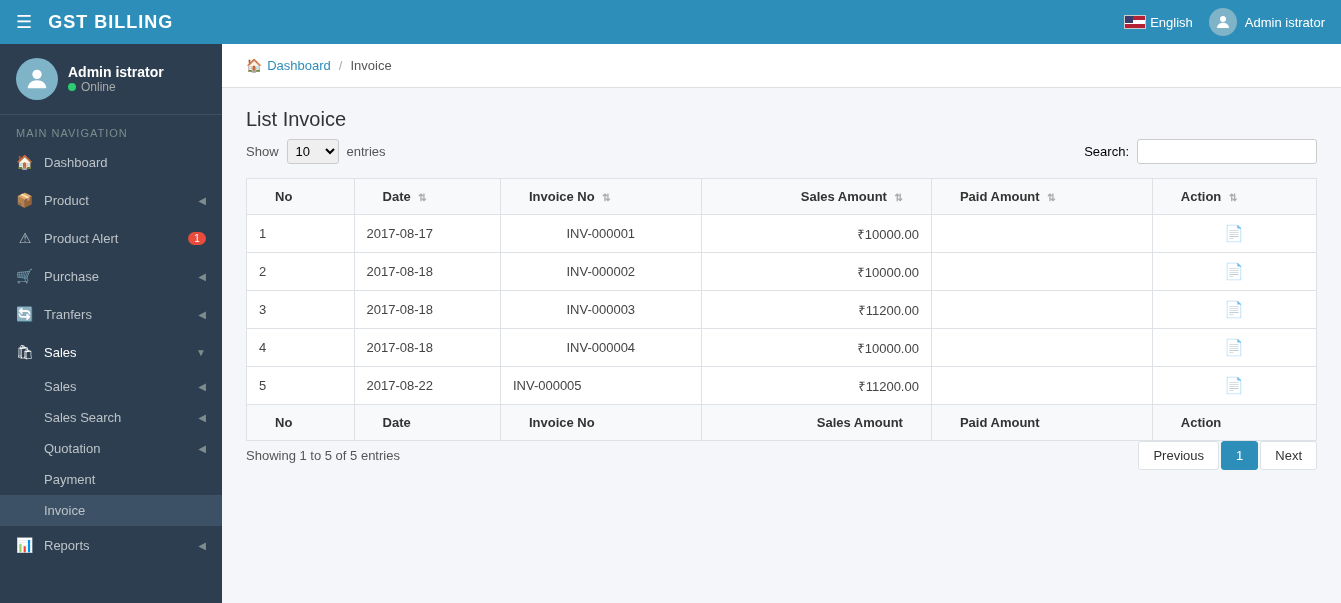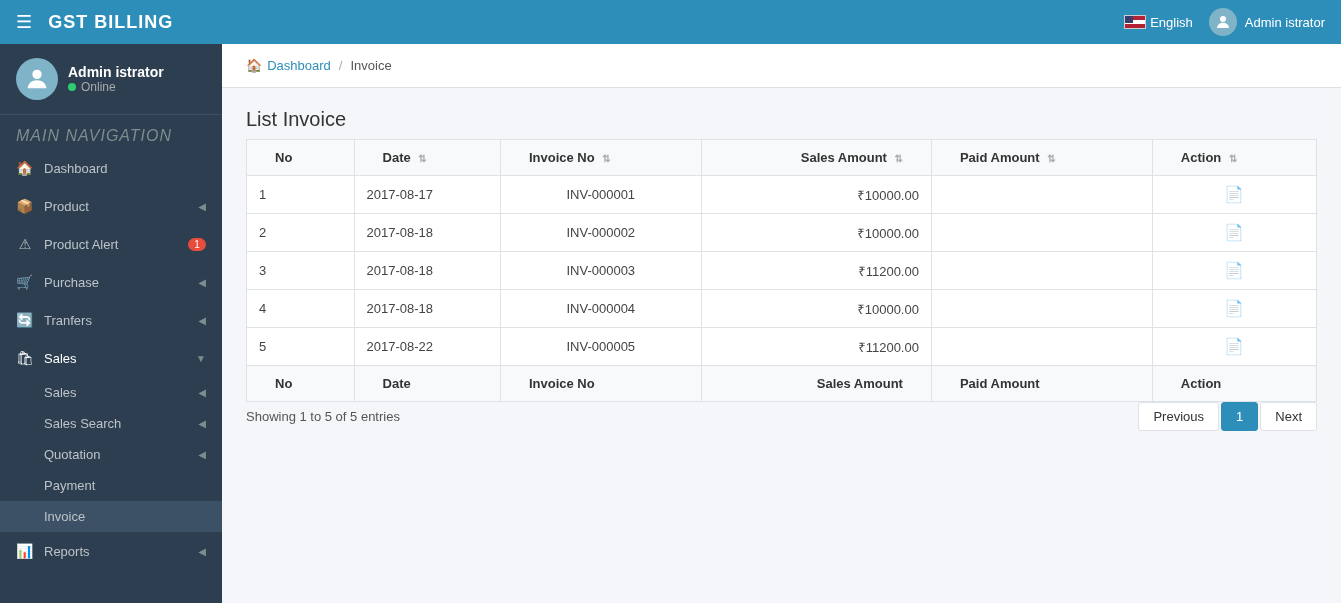--- a/index.html
+++ b/index.html
@@ -109,26 +109,25 @@
       gap: 5px;
       font-size: 12px;
       color: #aaa;
     }
     .status-dot {
       width: 8px; height: 8px;
       border-radius: 50%;
       background: #2ecc71;
     }
     .nav-label {
-      font-size: 16px;
+      font-size: 11px;
       color: #7f8c8d;
       padding: 12px 16px 4px;
       text-transform: uppercase;
       letter-spacing: 1px;
-      font-style: italic;
     }
     .nav-item {
       display: flex;
       align-items: center;
       padding: 10px 16px;
       cursor: pointer;
       color: #bdc3c7;
       text-decoration: none;
       position: relative;
       justify-content: space-between;
@@ -428,20 +427,36 @@
         <span>🏠</span>
         <span>Dashboard</span>
       </span>
       <span class="breadcrumb-sep">/</span>
       <span class="breadcrumb-current">Invoice</span>
     </div>
 
     <div class="content-area">
       <div class="page-title">List Invoice</div>
 
+      <div class="table-controls">
+        <div class="show-entries">
+          <span>Show</span>
+          <select class="entries-select">
+            <option>10</option>
+            <option>25</option>
+            <option>50</option>
+            <option>100</option>
+          </select>
+          <span>entries</span>
+        </div>
+        <div class="search-box">
+          <label>Search:</label>
+          <input type="text" class="search-input" style="">
+        </div>
+      </div>
 
       <table class="data-table">
         <thead>
           <tr>
             <th>
               <span>No</span>
             </th>
             <th>
               <span>Date</span>
               <span class="sort-icon">⇅</span>
@@ -494,21 +509,21 @@
       <td>4</td>
       <td>2017-08-18</td>
       <td style="text-align:center;">INV-000004</td>
       <td style="text-align:right;">₹10000.00</td>
       <td></td>
       <td style="text-align:center;"><span class="action-icon">📄</span></td>
     </tr>
             <tr>
       <td>5</td>
       <td>2017-08-22</td>
-      <td style="text-align:center;">INV-000005</td>
+      <td style="">INV-000005</td>
       <td style="text-align:right;">₹11200.00</td>
       <td></td>
       <td style="text-align:center;"><span class="action-icon">📄</span></td>
     </tr>
           </tbody>
         <tfoot>
           <tr>
             <th>No</th>
             <th>Date</th>
             <th>Invoice No</th>

